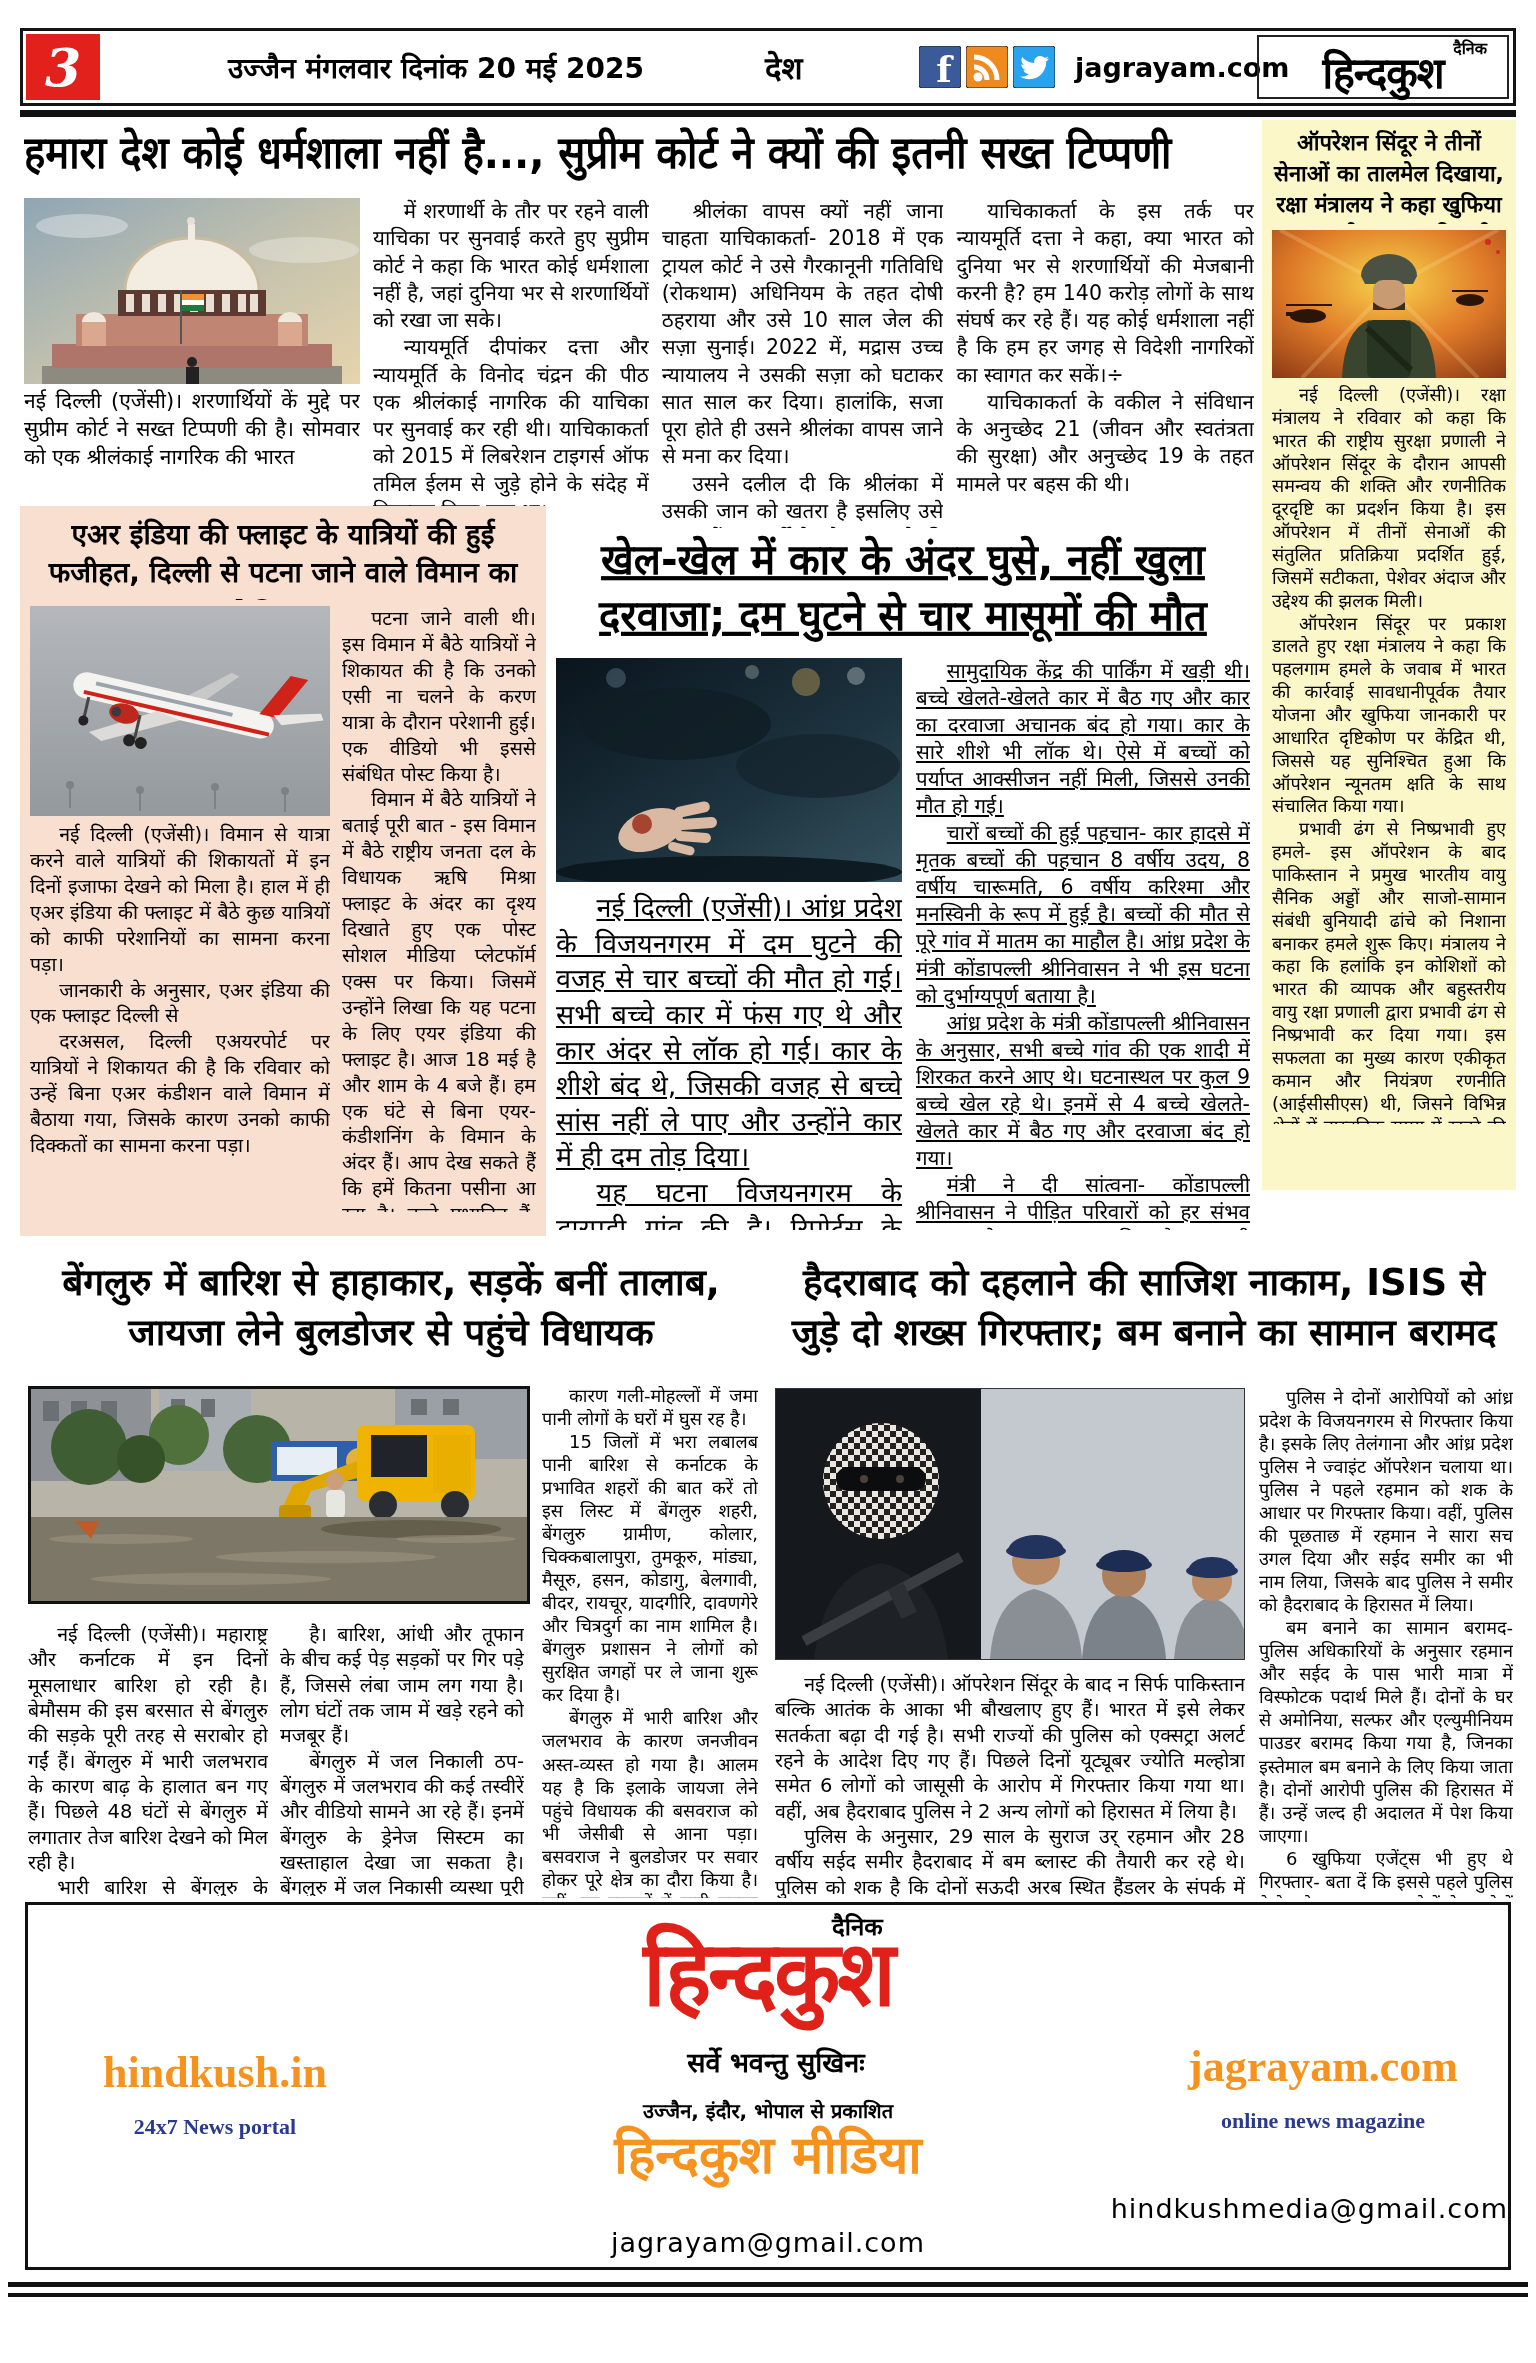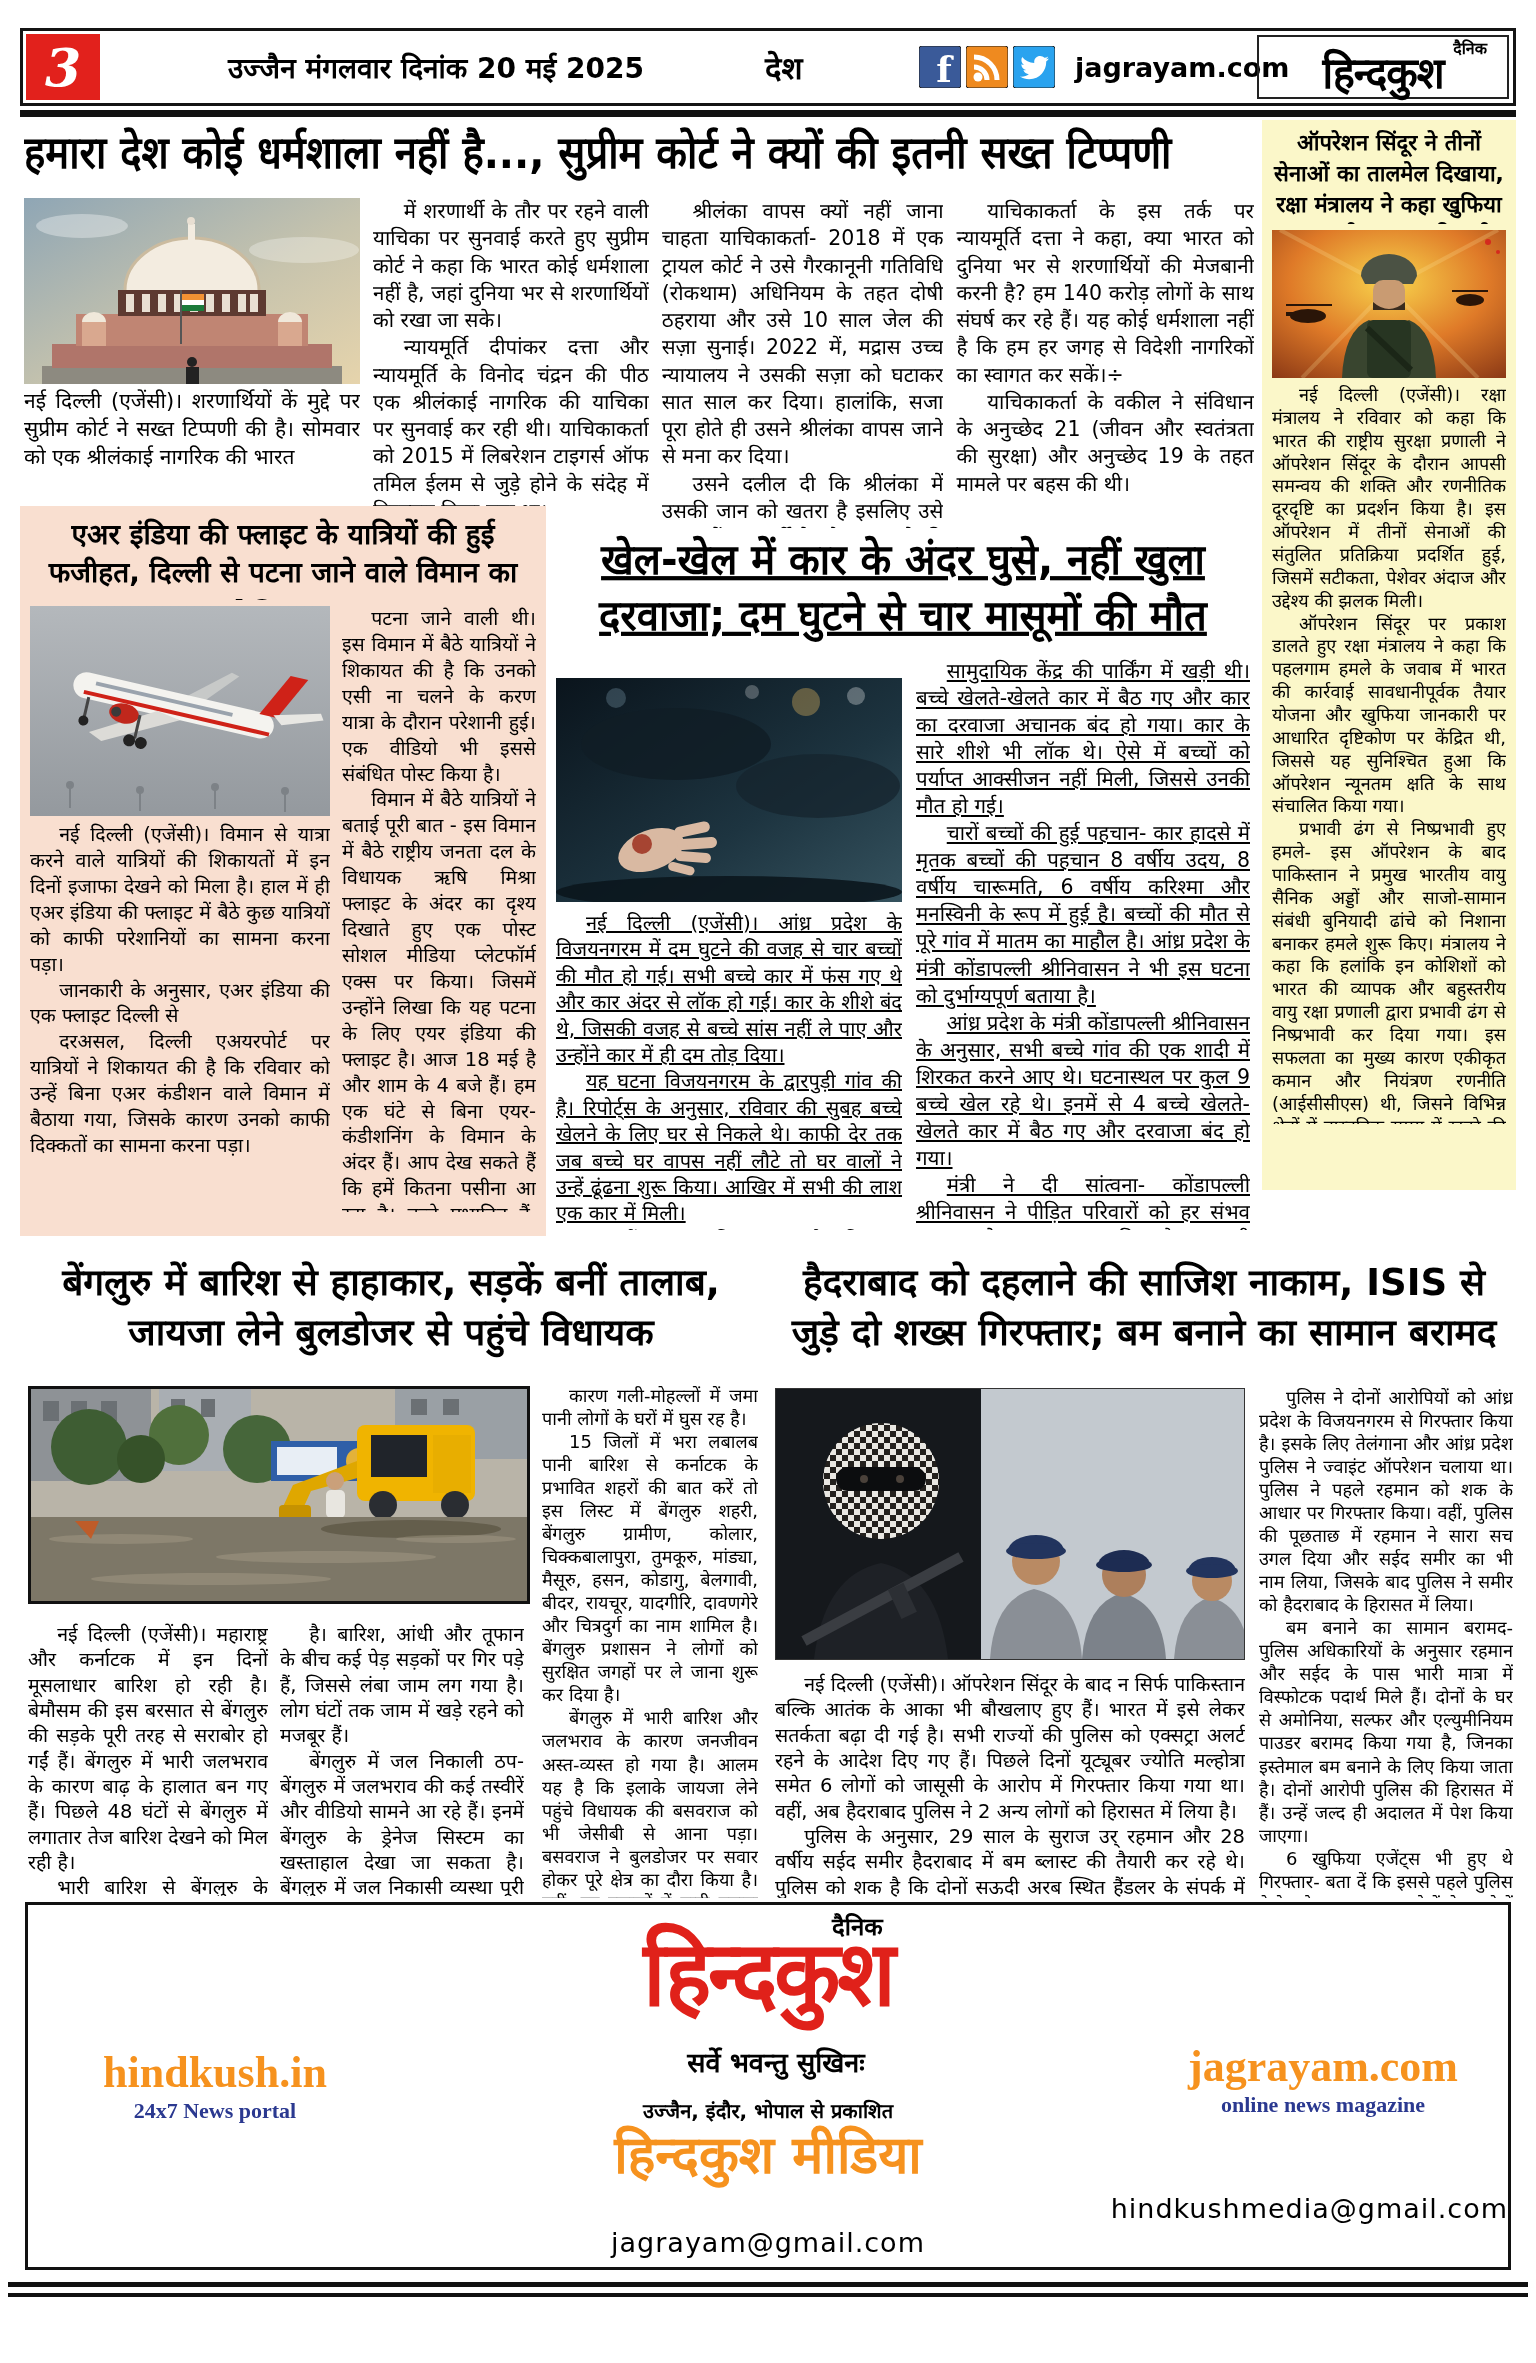--- a/index.html
+++ b/index.html
@@ -37,21 +37,21 @@
   
   .a2{left:20px;top:506px;width:526px;height:730px;background:#f9dfd0;padding:10px;box-sizing:border-box;}
   .a2-hl{font-size:28px;line-height:1.35;height:84px;}
   .a2-body{display:flex;gap:12px;margin-top:6px;height:606px;overflow:hidden;}
   .a2-c1{width:300px;font-size:19.5px;line-height:1.33;height:606px;}
   .a2-c2{flex:1;font-size:19.5px;line-height:1.33;height:606px;}
   
   .a3{left:556px;top:532px;width:694px;height:706px;text-decoration:underline;}
   .a3-hl{font-size:40px;line-height:1.33;height:118px;transform:scaleY(1.05);transform-origin:top center;}
   .a3-body{display:flex;gap:14px;margin-top:8px;height:572px;overflow:hidden;}
-  .a3-c1{width:346px;font-size:20px;line-height:1.32;margin-top:20px;}
+  .a3-c1{width:346px;font-size:27px;line-height:1.32;}
   .a3-c2{width:334px;font-size:20.5px;line-height:1.32;}
   
   .a4{left:20px;top:1258px;width:742px;height:642px;}
   .a4-hl{font-size:37px;line-height:1.35;height:110px;}
   .a4-img{left:8px;top:128px;width:502px;height:218px;border:3px solid #111;box-sizing:border-box;}
   .a4-c3{left:522px;top:126px;width:216px;height:514px;font-size:18px;line-height:1.28;}
   .a4-c1{left:8px;top:364px;width:240px;height:274px;font-size:19.5px;line-height:1.3;}
   .a4-c2{left:260px;top:364px;width:244px;height:274px;font-size:19.5px;line-height:1.3;}
   
   .a5{left:773px;top:1258px;width:742px;height:642px;}
@@ -64,21 +64,21 @@
   .f-dainik{left:calc(50% + 64px);top:4px;font-size:24px;font-weight:700;}
   .f-mast{left:0;top:26px;width:100%;text-align:center;font-size:86px;font-weight:900;color:#e0211a;line-height:1;letter-spacing:-3px;transform:scaleY(1.05);}
   .f-tagline{left:0;top:138px;width:100%;text-align:center;font-size:27px;font-weight:700;padding-left:8px;}
   .f-pub{left:0;top:192px;width:100%;text-align:center;font-size:20px;font-weight:700;}
   .f-media{left:0;top:224px;width:100%;text-align:center;font-size:52px;font-weight:900;color:#f6921e;line-height:1;}
   .f-email1{left:0;top:288px;width:100%;text-align:right;font-size:27px;letter-spacing:1px;}
   .f-email2{left:0;top:322px;width:100%;text-align:center;font-size:27px;letter-spacing:1px;}
   .f-left{left:75px;top:142px;text-align:center;font-family:"Liberation Serif",serif;}
   .f-right{right:50px;top:136px;text-align:center;font-family:"Liberation Serif",serif;}
   .f-site{font-size:44px;font-weight:700;color:#f6921e;}
-  .f-sub{font-size:22px;font-weight:700;color:#2b3990;margin-top:0;}
+  .f-sub{font-size:22px;font-weight:700;color:#2b3990;margin-top:16px;}
   .rule1{left:8px;top:2282px;width:1520px;height:5px;background:#111;}
   .rule2{left:8px;top:2293px;width:1520px;height:4px;background:#111;}
   svg{display:block;}
 </style>
 </head>
 <body>
 
 <div class="abs header">
   <div class="abs pagenum">3</div>
   <div class="abs h-date">उज्जैन मंगलवार दिनांक 20 मई 2025</div>

